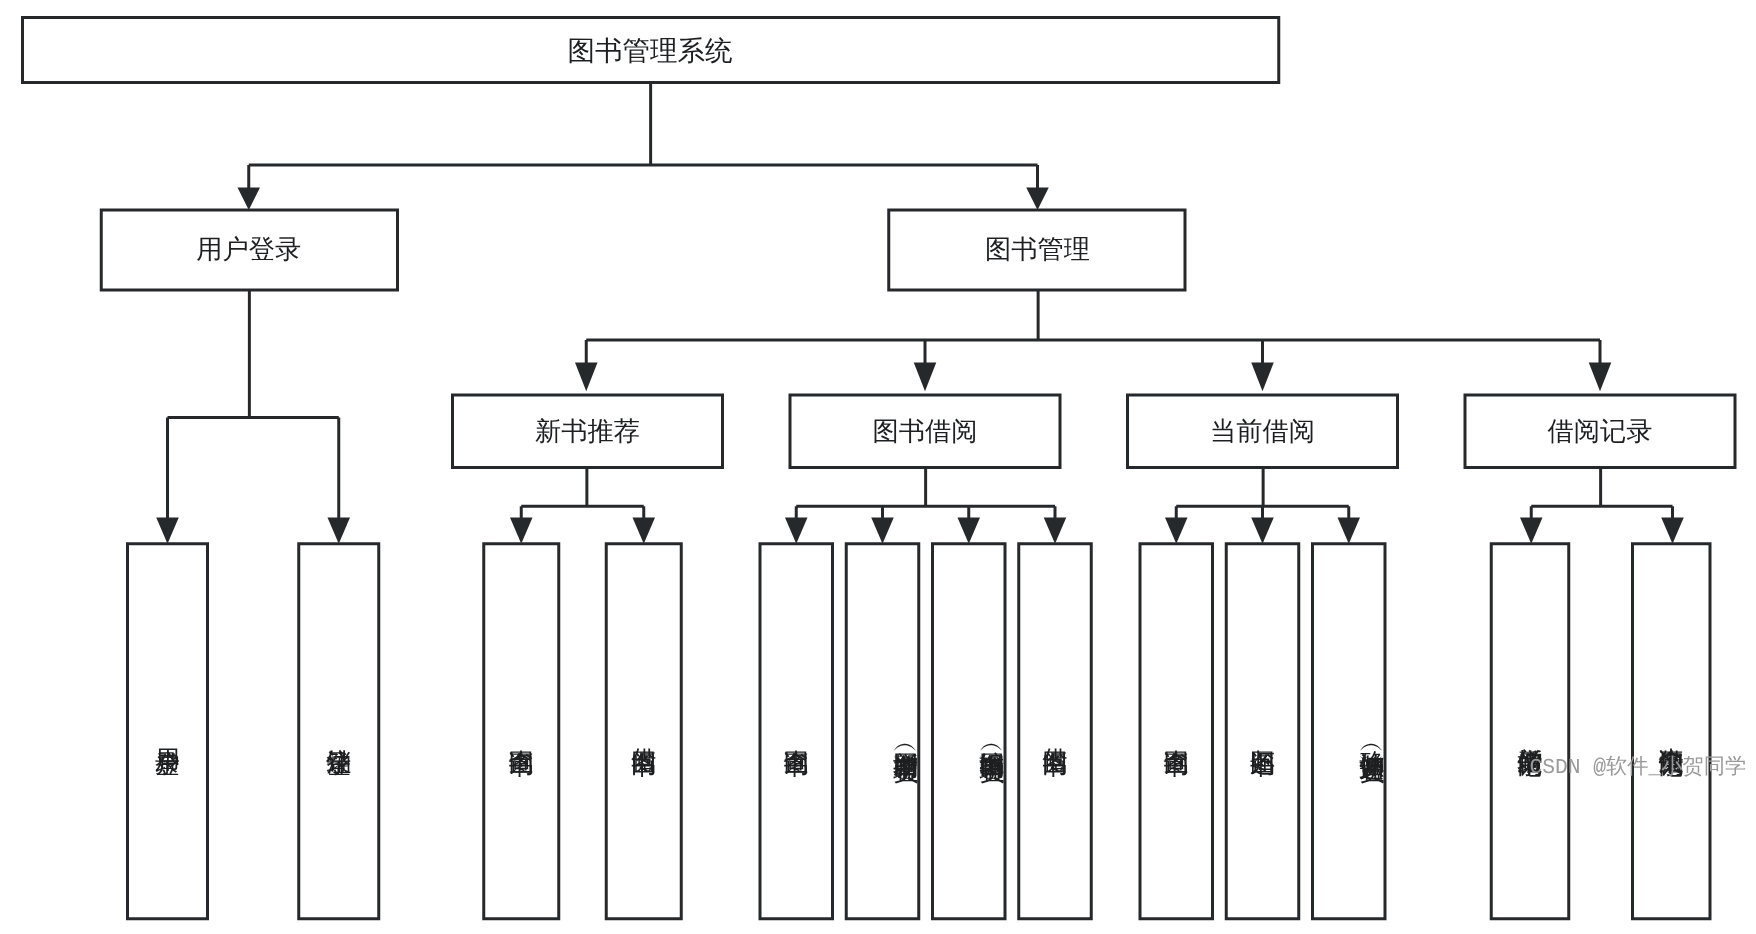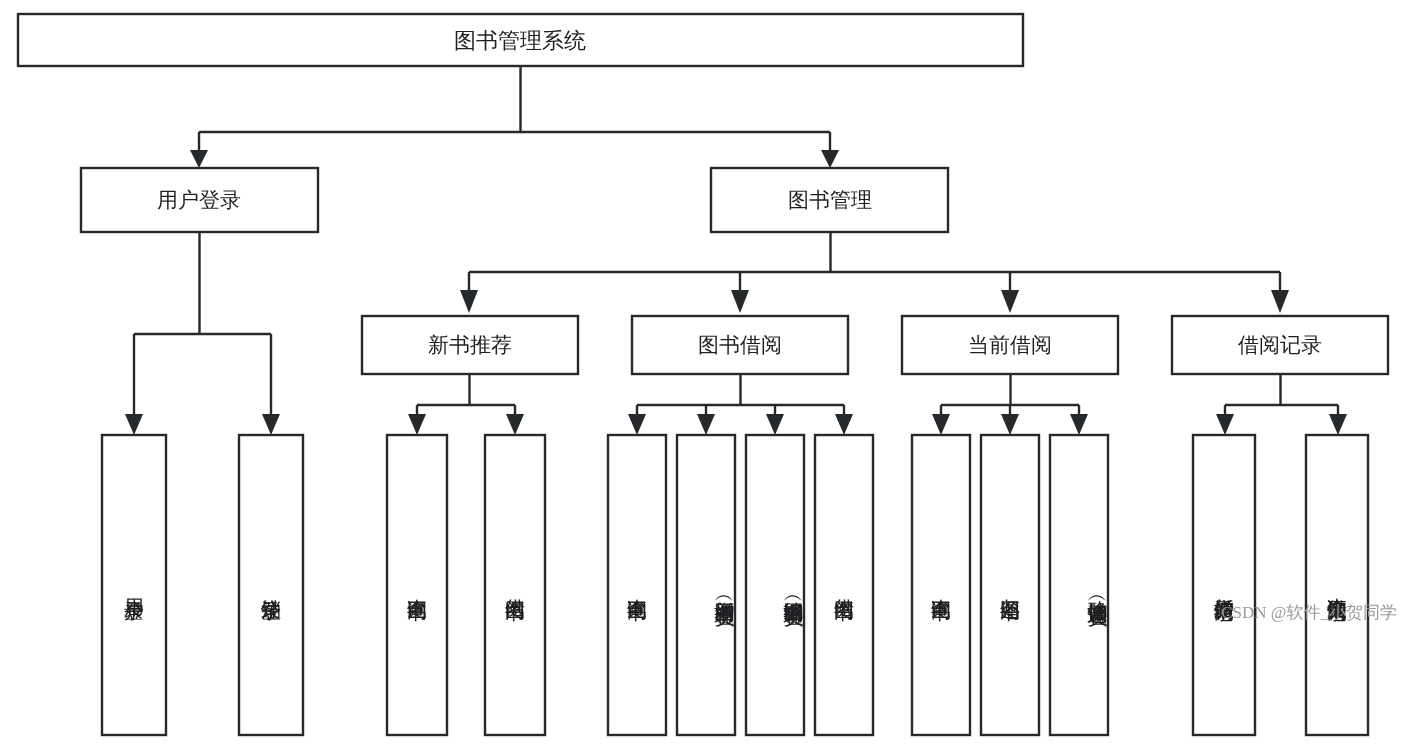--- a/index.html
+++ b/index.html
@@ -67,21 +67,21 @@
     text-orientation: upright;
     white-space: nowrap;
     letter-spacing: 1px;
     text-align: center;
     pointer-events: none;
   }
   .watermark {
     position: absolute;
     right: 8px;
     bottom: 4px;
-    font-family: Liberation Serif, serif;
+    font-family: Liberation Mono, monospace;
     font-size: 17px;
     color: #9a9a9a;
     white-space: nowrap;
     pointer-events: none;
   }
 </style>
 </head>
 <body>
 
 <div id="diagram-root">

